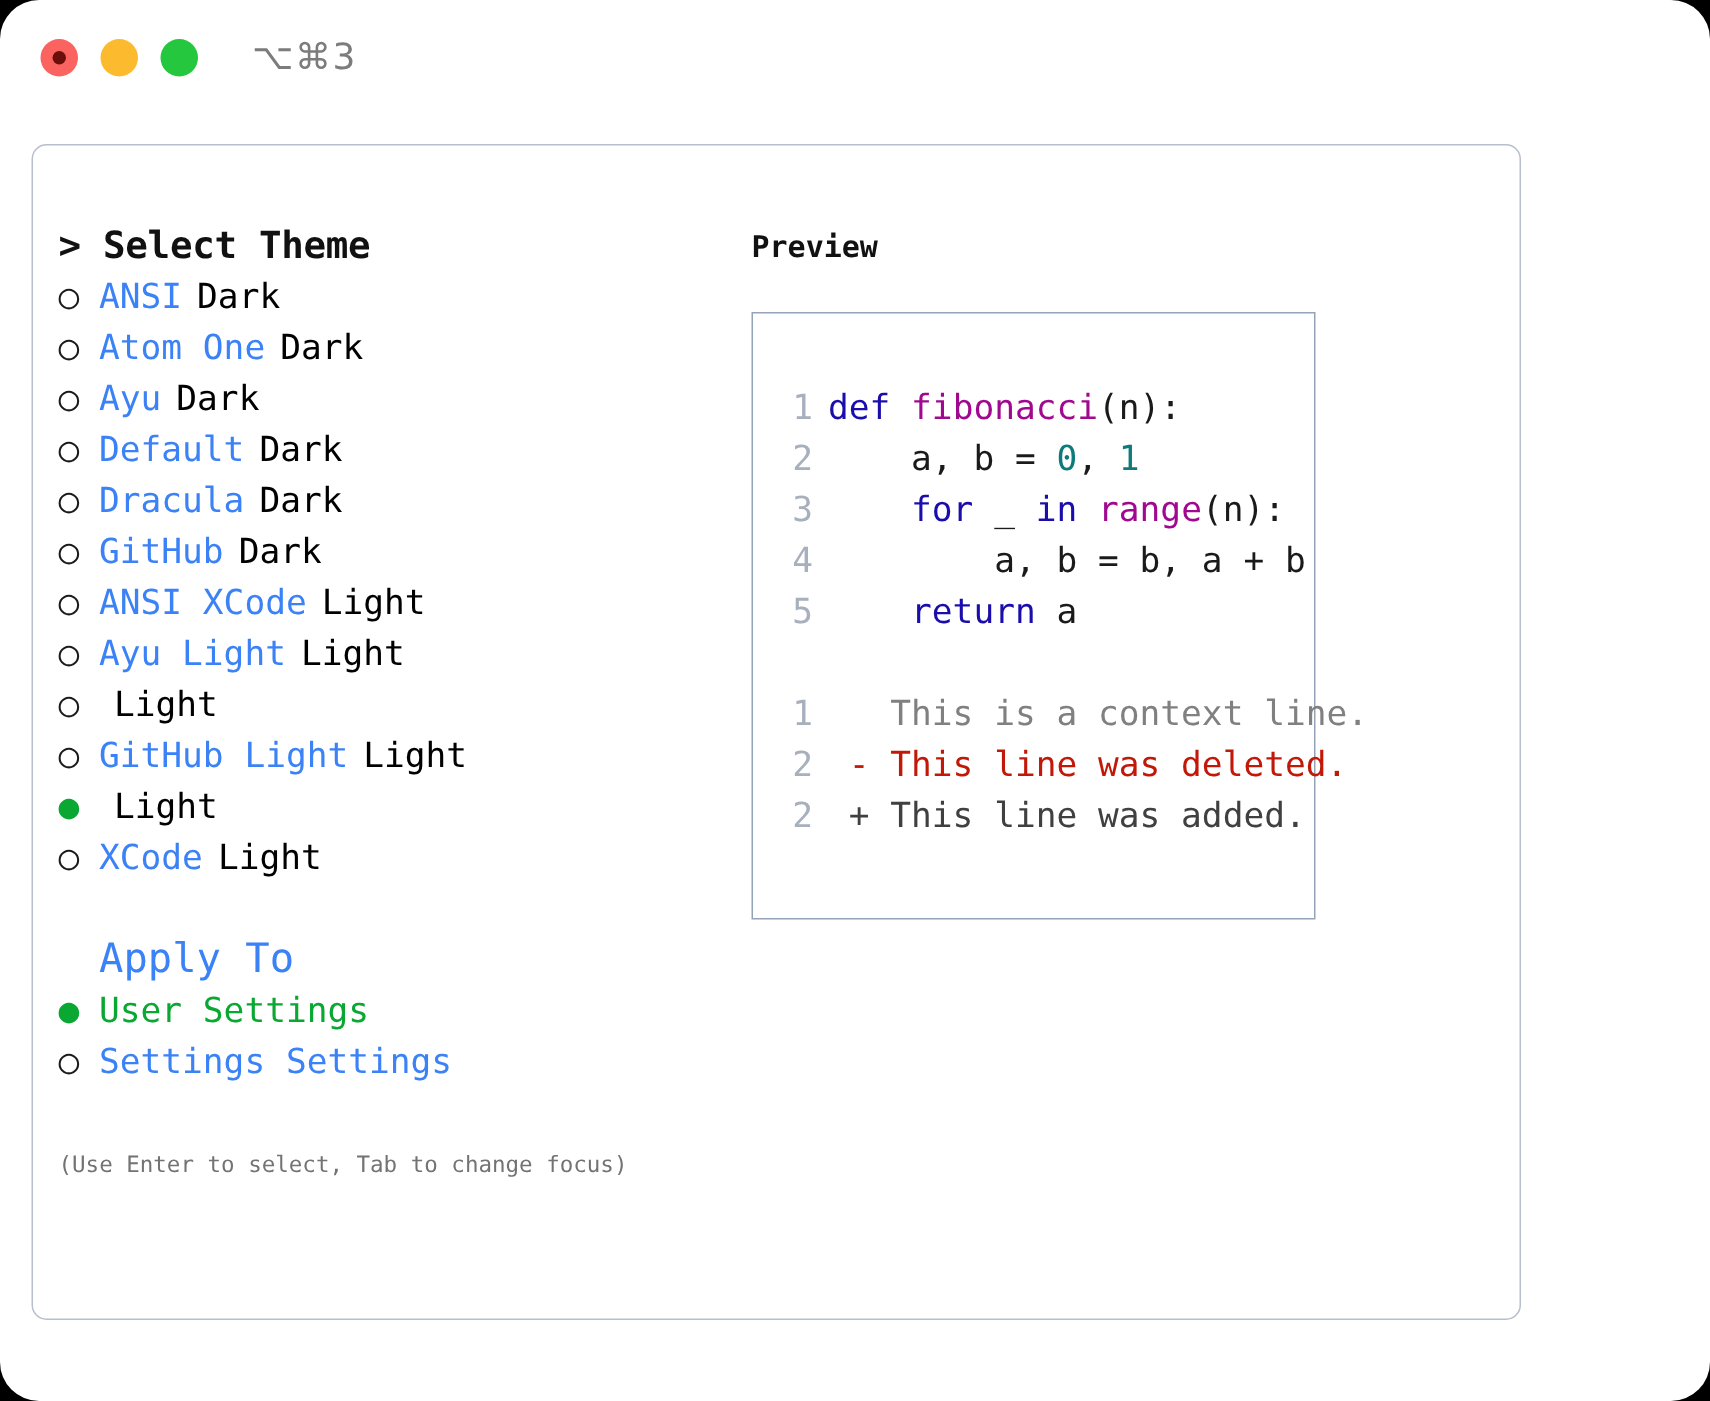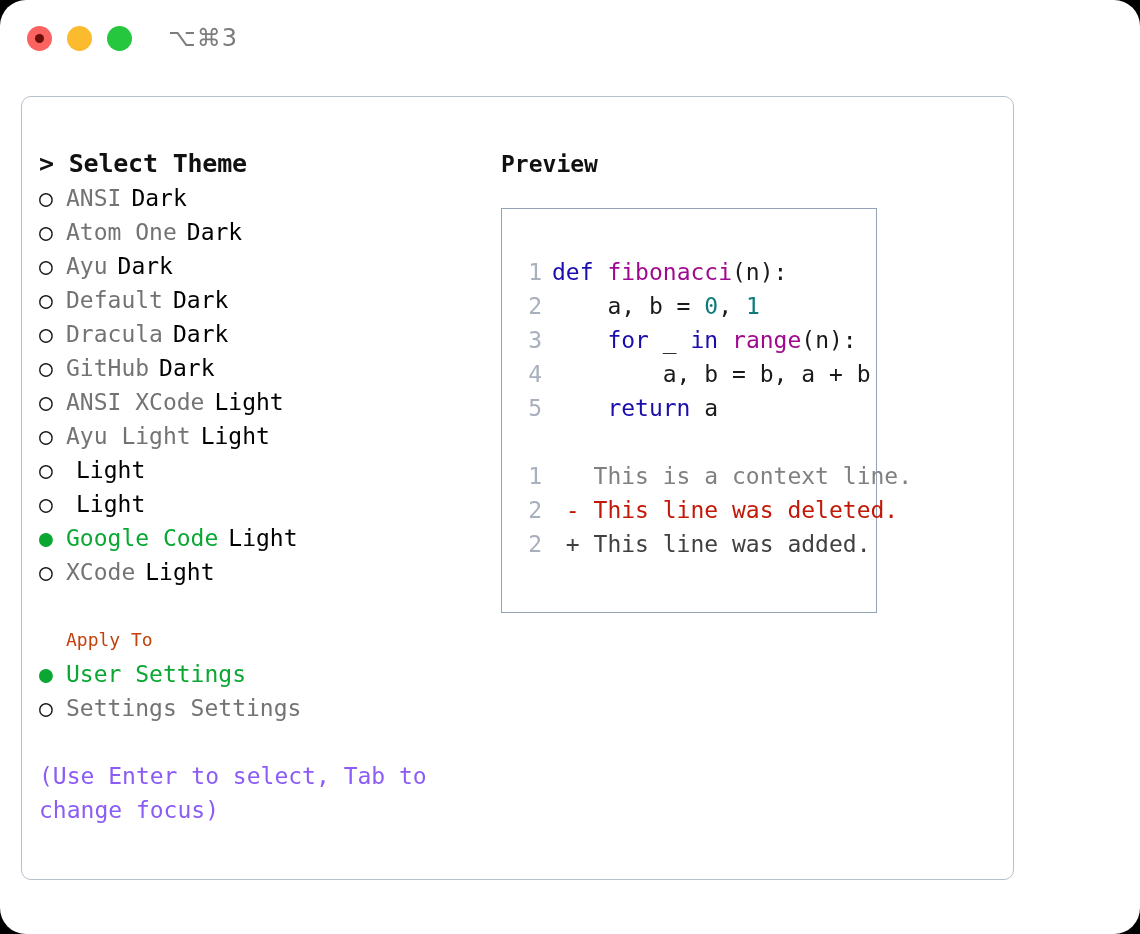--- a/index.html
+++ b/index.html
@@ -117,54 +117,54 @@
   .marker {
     display: inline-block;
     width: 27px;
     flex: 0 0 27px;
     font-size: 23px;
     line-height: 34px;
   }
   .marker.off { color: #1a1a1a; }
   .marker.on  { color: #0aa832; }
 
-  .opt-label { color: #737373; }
+  .opt-label { color: #3b82f6; }
   .opt-label.sel { color: #0aa832; }
   .opt-kind {
     color: #000000;
     margin-left: 10px;
   }
 
   .section-head {
-    font-size: 18px;
-    color: #c2410c;
+    font-size: 27px;
+    color: #3b82f6;
     line-height: 34px;
     padding-left: 27px;
     white-space: pre;
   }
   .gap-1 { height: 34px; }
   .gap-2 { height: 34px; }
 
   .hint {
-    color: #8b5cf6;
-    font-size: 23px;
+    color: #737373;
+    font-size: 15px;
     line-height: 34px;
     width: 400px;
     white-space: pre-wrap;
   }
 
   
   .right-col {
     position: absolute;
     left: 479px;
     top: 50px;
     width: 500px;
   }
   .preview-title {
-    font-size: 23px;
+    font-size: 20px;
     font-weight: bold;
     color: #111111;
     line-height: 34px;
     white-space: pre;
   }
   .preview-box {
     margin-top: 27px;
     width: 376px;
     height: 405px;
     border: 1.5px solid #94a3b8;
@@ -220,22 +220,22 @@
         <div id="theme-list">
             <div class="opt-row"><span class="marker off">○</span><span class="opt-label">ANSI</span><span class="opt-kind">Dark</span></div>
             <div class="opt-row"><span class="marker off">○</span><span class="opt-label">Atom One</span><span class="opt-kind">Dark</span></div>
             <div class="opt-row"><span class="marker off">○</span><span class="opt-label">Ayu</span><span class="opt-kind">Dark</span></div>
             <div class="opt-row"><span class="marker off">○</span><span class="opt-label">Default</span><span class="opt-kind">Dark</span></div>
             <div class="opt-row"><span class="marker off">○</span><span class="opt-label">Dracula</span><span class="opt-kind">Dark</span></div>
             <div class="opt-row"><span class="marker off">○</span><span class="opt-label">GitHub</span><span class="opt-kind">Dark</span></div>
             <div class="opt-row"><span class="marker off">○</span><span class="opt-label">ANSI XCode</span><span class="opt-kind">Light</span></div>
             <div class="opt-row"><span class="marker off">○</span><span class="opt-label">Ayu Light</span><span class="opt-kind">Light</span></div>
             <div class="opt-row"><span class="marker off">○</span><span class="opt-kind">Light</span></div>
-            <div class="opt-row"><span class="marker off">○</span><span class="opt-kind">Light</span></div>
-            <div class="opt-row"><span class="marker on">●</span><span class="opt-label sel">Google Code</span><span class="opt-kind">Light</span></div>
+            <div class="opt-row"><span class="marker off">○</span><span class="opt-label">GitHub Light</span><span class="opt-kind">Light</span></div>
+            <div class="opt-row"><span class="marker on">●</span><span class="opt-kind">Light</span></div>
             <div class="opt-row"><span class="marker off">○</span><span class="opt-label">XCode</span><span class="opt-kind">Light</span></div>
           </div>
 
         <div class="gap-1"></div>
 
         <div class="section-head">Apply To</div>
 
         <div id="apply-list">
             <div class="opt-row"><span class="marker on">●</span><span class="opt-label sel">User Settings</span></div>
             <div class="opt-row"><span class="marker off">○</span><span class="opt-label">Settings Settings</span></div>

